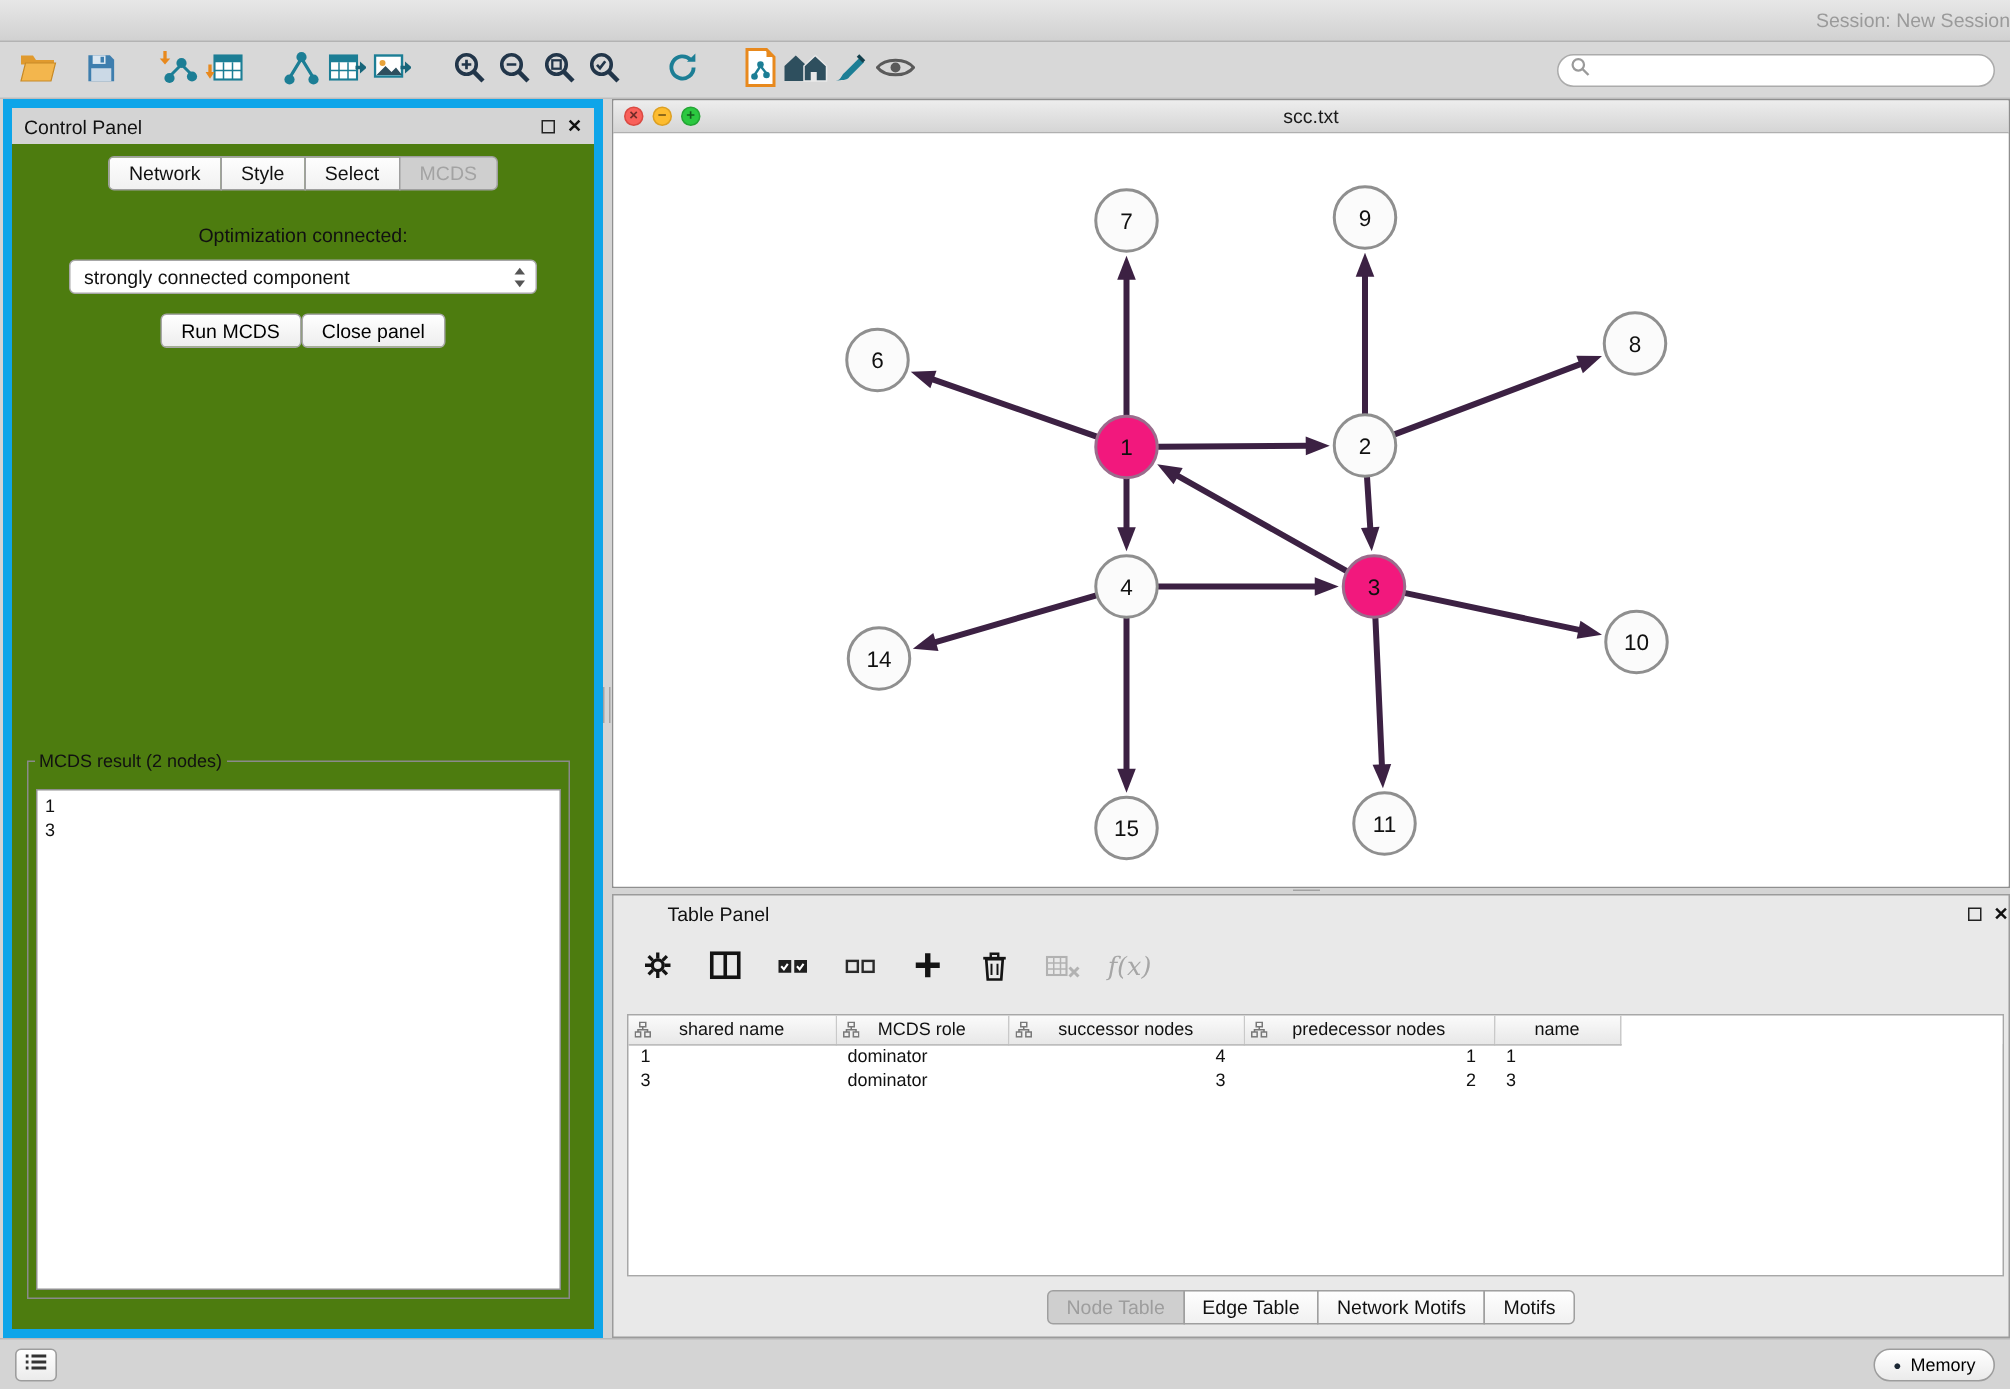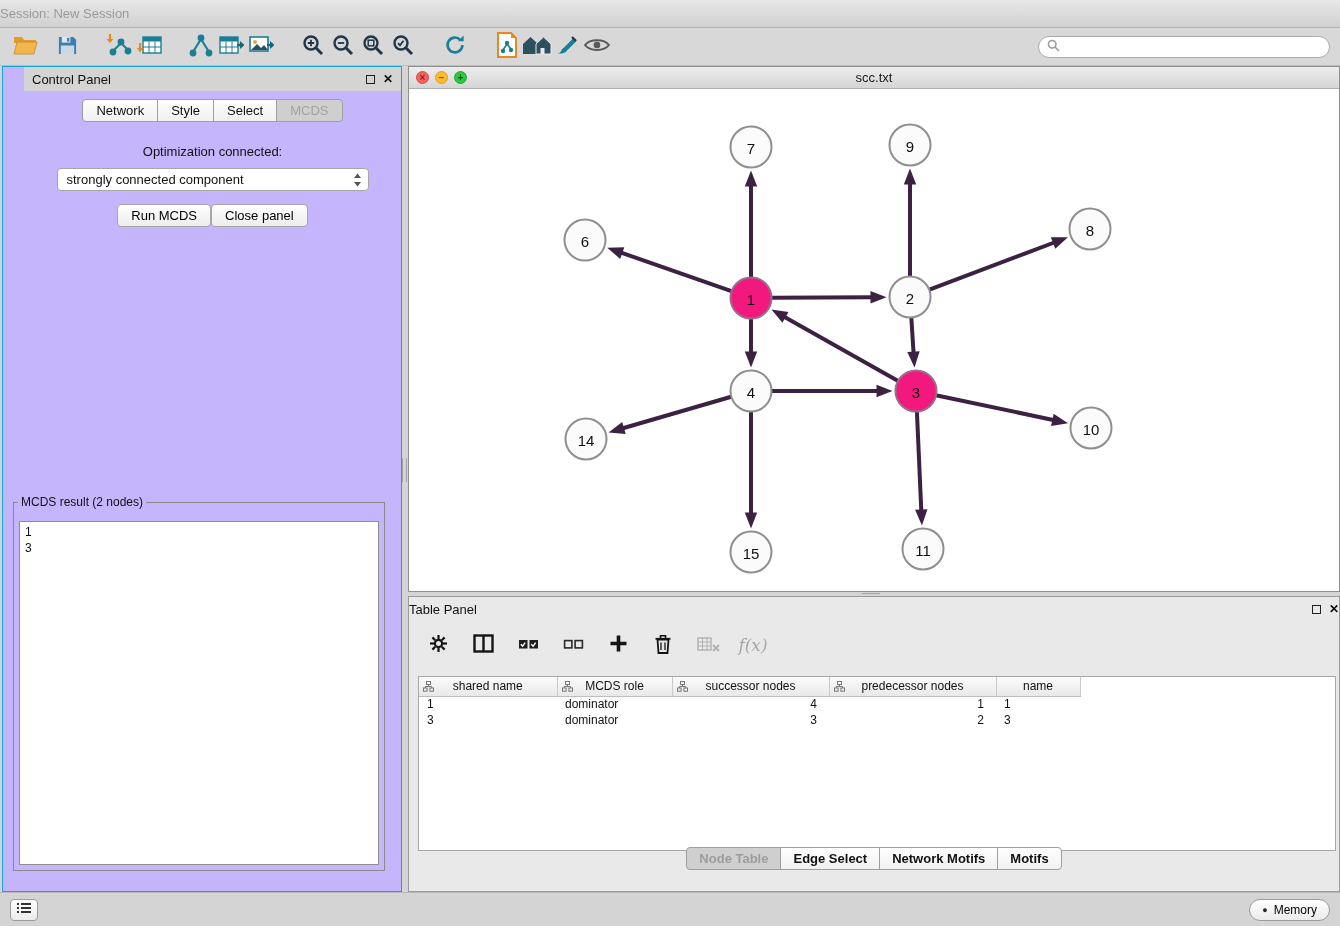--- a/index.html
+++ b/index.html
@@ -3,36 +3,36 @@
 <meta charset="utf-8">
 <style>
   * { margin:0; padding:0; box-sizing:border-box; }
   html,body { width:1340px; height:926px; overflow:hidden; }
   body { font-family:"Liberation Sans", sans-serif; background:#d4d4d4; color:#111; }
   .app { position:relative; width:1340px; height:926px; background:#d4d4d4; }
 
   
   .titlebar { position:absolute; left:0; top:0; width:100%; height:28px;
     background:linear-gradient(#e7e7e7,#d1d1d1); border-bottom:1px solid #b3b3b3;
-    display:flex; align-items:center; justify-content:flex-start; color:#9a9a9a; font-size:13px; }
+    display:flex; align-items:center; justify-content:flex-end; color:#9a9a9a; font-size:13px; }
 
   
   .toolbar { position:absolute; left:0; top:28px; width:100%; height:38px; background:#d8d8d8;
     border-bottom:1px solid #bdbdbd; display:flex; align-items:center; padding:0 10px; }
   .ticon { background:transparent; border:none; width:30px; height:30px; display:flex;
     align-items:center; justify-content:center; cursor:default; flex:0 0 auto; }
   .tsep { width:22px; flex:0 0 auto; }
   .tsep.sm { width:12px; }
   .searchbox { margin-left:auto; width:292px; height:22px; background:#fff; border:1px solid #ababab;
     border-radius:11px; display:flex; align-items:center; padding:0 8px; gap:5px; }
   .searchbox input { border:none; outline:none; flex:1; font-size:12px; font-family:inherit; background:transparent; }
 
   
-  .control-panel { position:absolute; left:2px; top:66px; width:400px; height:826px; background:#c4b5fd;
-    border:1px solid #0ea5e9;padding-left:21px; }
+  .control-panel { position:absolute; left:2px; top:66px; width:400px; height:826px; background:#4d7c0f;
+    border:6px solid #0ea5e9; }
   .panel-header { height:24px; background:#d4d4d4; display:flex; align-items:center; padding:0 8px;
     font-size:13px; justify-content:space-between; }
   .win-icons { display:flex; align-items:center; gap:8px; }
   .float-box { width:9px; height:9px; border:1.5px solid #222; display:inline-block; }
   .close-x { font-size:12px; font-weight:bold; color:#111; line-height:1; }
   .cp-tabs { display:flex; justify-content:center; margin-top:8px; }
   .cp-tab { border:1px solid #9f9f9f; margin-left:-1px; padding:3px 13px; font-size:13px;
     background:linear-gradient(#fefefe,#f1f1f1); }
   .cp-tab:first-child { border-radius:4px 0 0 4px; margin-left:0; }
   .cp-tab:last-child { border-radius:0 4px 4px 0; }
@@ -68,36 +68,36 @@
     justify-content:center; font-size:10px; font-weight:bold; color:rgba(0,0,0,.55); line-height:0; }
   .tl.red { background:#f9605a; border:1px solid #da4a42; }
   .tl.yellow { background:#fdbc2f; border:1px solid #dda023; }
   .tl.green { background:#2bc840; border:1px solid #23a534; }
   .net-canvas { position:absolute; left:0; top:22px; right:0; bottom:0; background:#fff; }
 
   
   .table-panel { position:absolute; left:408px; top:596px; width:932px; height:296px;
     background:#e9e9e9; border:1px solid #9b9b9b; }
   .tp-header { height:24px; display:flex; align-items:center; justify-content:space-between;
-    padding:0 0; font-size:13px; }
+    padding:0 0; font-size:13px;margin-left:36px; }
   .tp-toolbar { position:absolute; left:16px; top:28px; height:40px; display:flex;
     align-items:center; gap:19px; }
   .tp-tool { background:transparent; border:none; width:26px; height:26px; display:flex;
     align-items:center; justify-content:center; }
   .fx { font-family:"DejaVu Serif", serif; font-style:italic; font-size:17px; color:#a6a6a6;text-align:right; }
   .tp-table-wrap { position:absolute; left:9px; right:3px; top:79px; bottom:40px; background:#fff;
     border:1px solid #a8a8a8; overflow:hidden; }
   table.node-table { border-collapse:collapse; table-layout:fixed; width:100%; }
   .node-table th { height:19px; font-weight:normal; font-size:12px; position:relative;
     background:linear-gradient(#fbfbfb,#e8e8e8); border-right:1px solid #c9c9c9;
     border-bottom:1px solid #bdbdbd; }
   .node-table th .treeicon { position:absolute; left:4px; top:4px; }
   .node-table th.filler { background:#fff; border-right:none; border-bottom:none; }
   .node-table td { height:16px; font-size:12px; padding:0 12px 0 8px; white-space:nowrap; }
-  .tp-tabs { position:absolute; left:0; right:0; bottom:21px; display:flex; justify-content:center;font-weight:bold; }
+  .tp-tabs { position:absolute; left:0; right:0; bottom:8px; display:flex; justify-content:center; }
   .tp-tab { border:1px solid #9f9f9f; margin-left:-1px; padding:3px 12px; font-size:13px;
     background:linear-gradient(#fefefe,#f1f1f1); }
   .tp-tab:first-child { border-radius:4px 0 0 4px; margin-left:0; }
   .tp-tab:last-child { border-radius:0 4px 4px 0; }
   .tp-tab.active { background:#cfcfcf; color:#9d9d9d; }
 
   
   .statusbar { position:absolute; left:0; top:892px; width:100%; height:34px; background:#d4d4d4;
     border-top:1px solid #b8b8b8; display:flex; align-items:center; justify-content:space-between;
     padding:0 10px; }
@@ -500,21 +500,21 @@
               <td style="text-align: right;">3</td>
               <td style="text-align: right;">2</td>
               <td style="text-align: left;">3</td>
               <td></td>
             </tr>
           </tbody>
       </table>
     </div>
     <div class="tp-tabs">
       <div class="tp-tab active">Node Table</div>
-      <div class="tp-tab">Edge Select</div>
+      <div class="tp-tab">Edge Table</div>
       <div class="tp-tab">Network Motifs</div>
       <div class="tp-tab">Motifs</div>
     </div>
   </div>
 
   <div class="statusbar">
     <button class="sbtn">
       <span><svg width="14" height="12" viewBox="0 0 14 12">
             <g fill="#333">
               <rect x="0" y="1" width="2" height="2"></rect>

